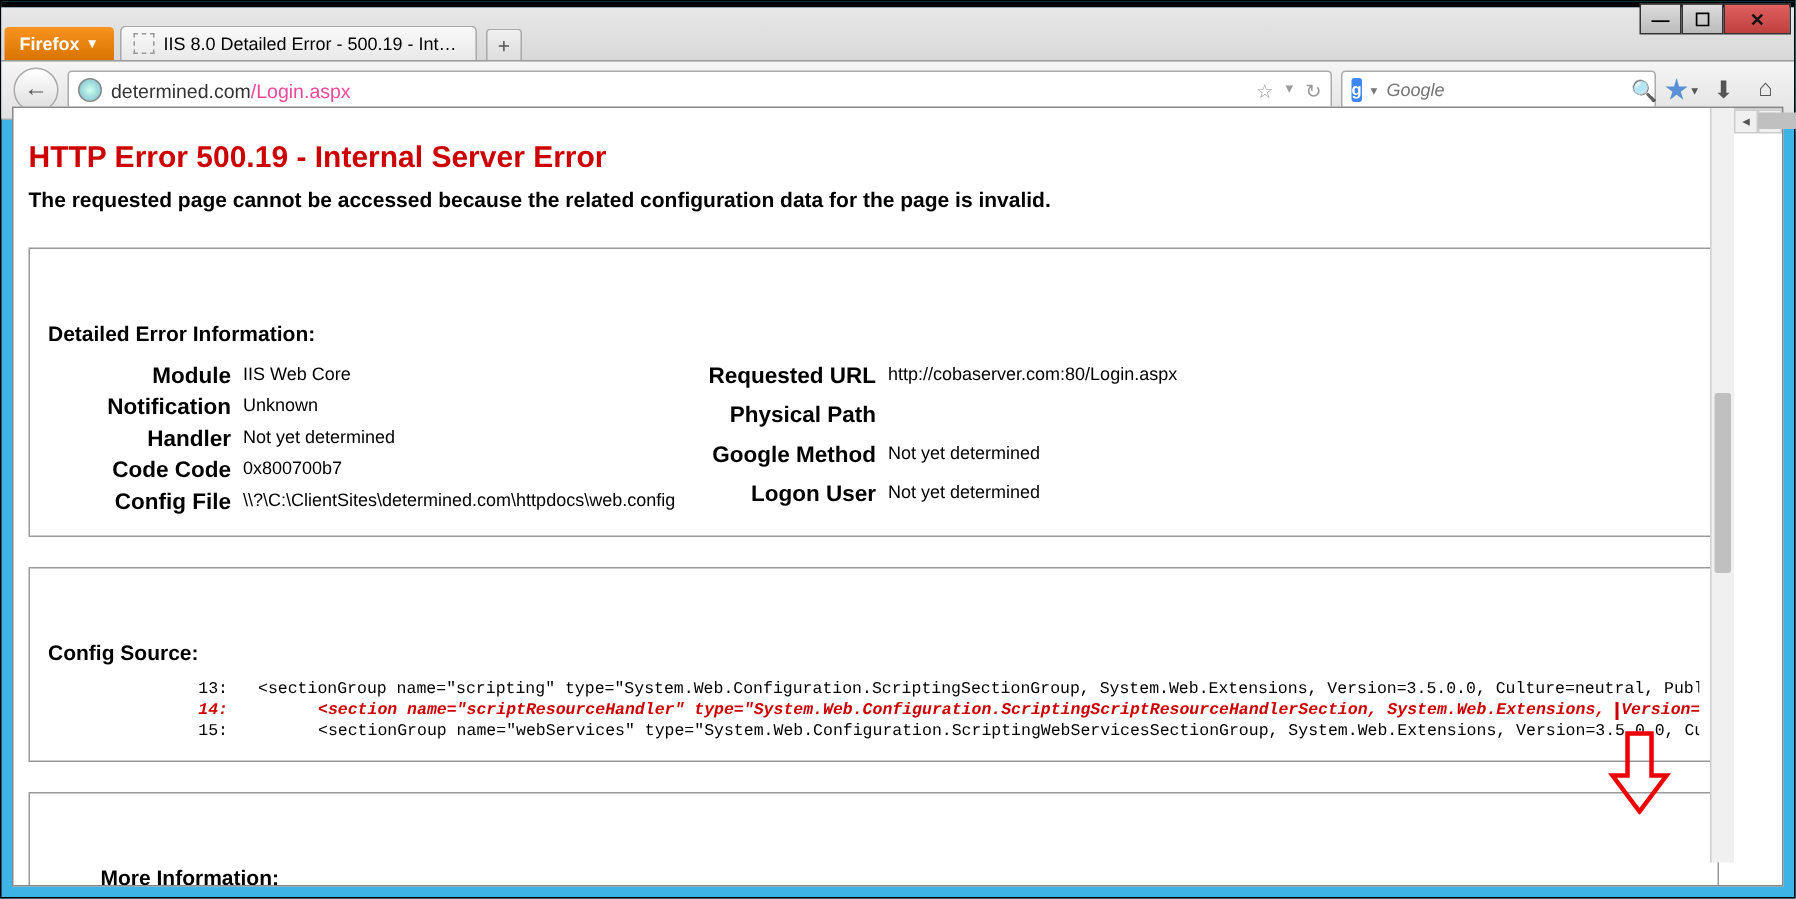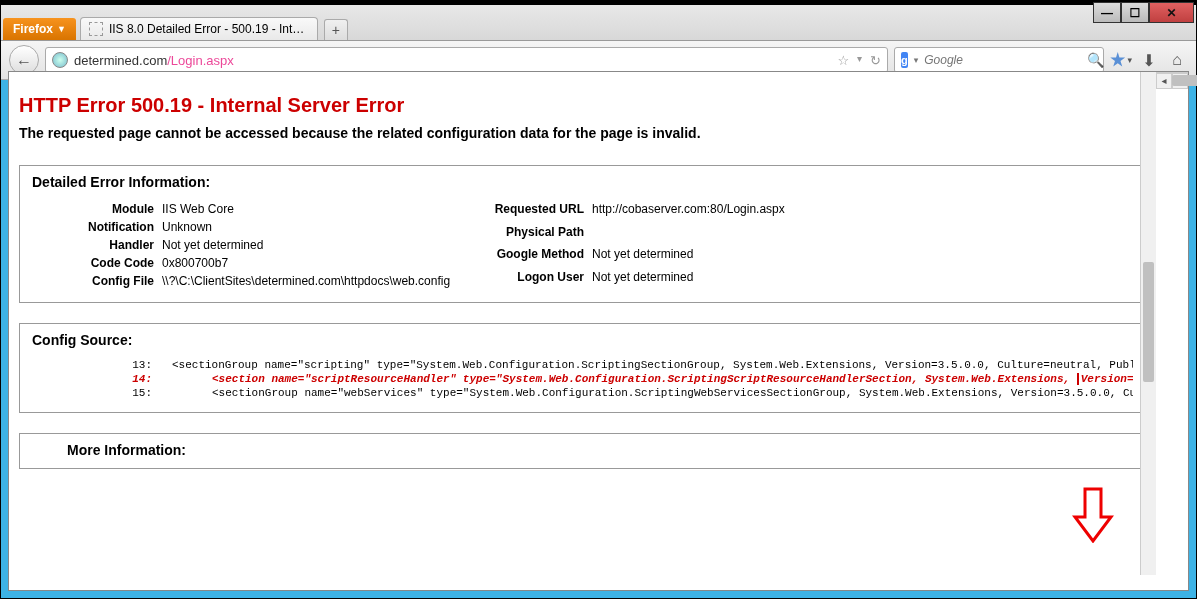--- a/index.html
+++ b/index.html
@@ -45,26 +45,26 @@
 .vscroll { position:absolute; right:0; top:0; bottom:15px; width:16px; background:#f0f0f0; border-left:1px solid #ccc; }
 .vthumb { position:absolute; left:2px; right:2px; top:190px; height:120px; background:#c0c0c0; border-radius:2px; }
 .hscroll { height:16px; background:#f0f0f0; border-top:1px solid #ccc; display:flex; align-items:center; }
 .hbtn { width:16px; height:16px; display:flex; align-items:center; justify-content:center; border:1px solid #ccc; font-size:10px; color:#555; }
 .hscroll-track { flex:1; position:relative; height:100%; }
 .hthumb { position:absolute; left:0; top:2px; bottom:2px; width:720px; background:#c0c0c0; border-radius:2px; }
 
 h1.err { color:#c00; font-size: 20px; font-weight: bold; margin: 18px 0 8px 0; font-family: Verdana, sans-serif; }
 h2.sub { font-size: 14px; font-weight: bold; margin-bottom: 24px; }
 .box { border: 1px solid #999; margin-bottom: 20px; padding: 8px 12px 12px 12px; }
-.box-title { font-size: 14px; font-weight: bold; margin-bottom: 10px; }
+.box-title { font-size: 14px; font-weight: bold; margin-bottom: 10px; margin-top: 40px; }
 .two-col { display:flex; }
 .col { display:table; }
 .col-left { width: 420px; }
 .row { display: table-row; }
-.row .k { display:table-cell; text-align:right; font-weight:bold; padding: 2px 8px 2px 0; width: 130px; vertical-align:top; font-size:12px;}
+.row .k { display:table-cell; text-align:right; font-weight:bold; padding: 2px 8px 2px 0; width: 130px; vertical-align:top; font-size:15px;}
 .row .v { display:table-cell; padding: 2px 0; font-size:12px; max-width:270px; word-break: break-word;}
 
 .config-src { font-family: "Courier New", monospace; font-size: 11px; white-space: nowrap; overflow: hidden; }
 .cs-row { display:flex; padding:1px 0; }
 .cs-ln { width: 140px; text-align:right; padding-right: 20px; }
 .cs-code { flex:1; overflow:hidden; }
 .cs-err { color:#c00; font-style: italic; font-weight:bold;justify-content:center; }
 
 
 .arrow { position:absolute; top: 415px; right: 40px; width: 46px; height: 56px; pointer-events:none; }

